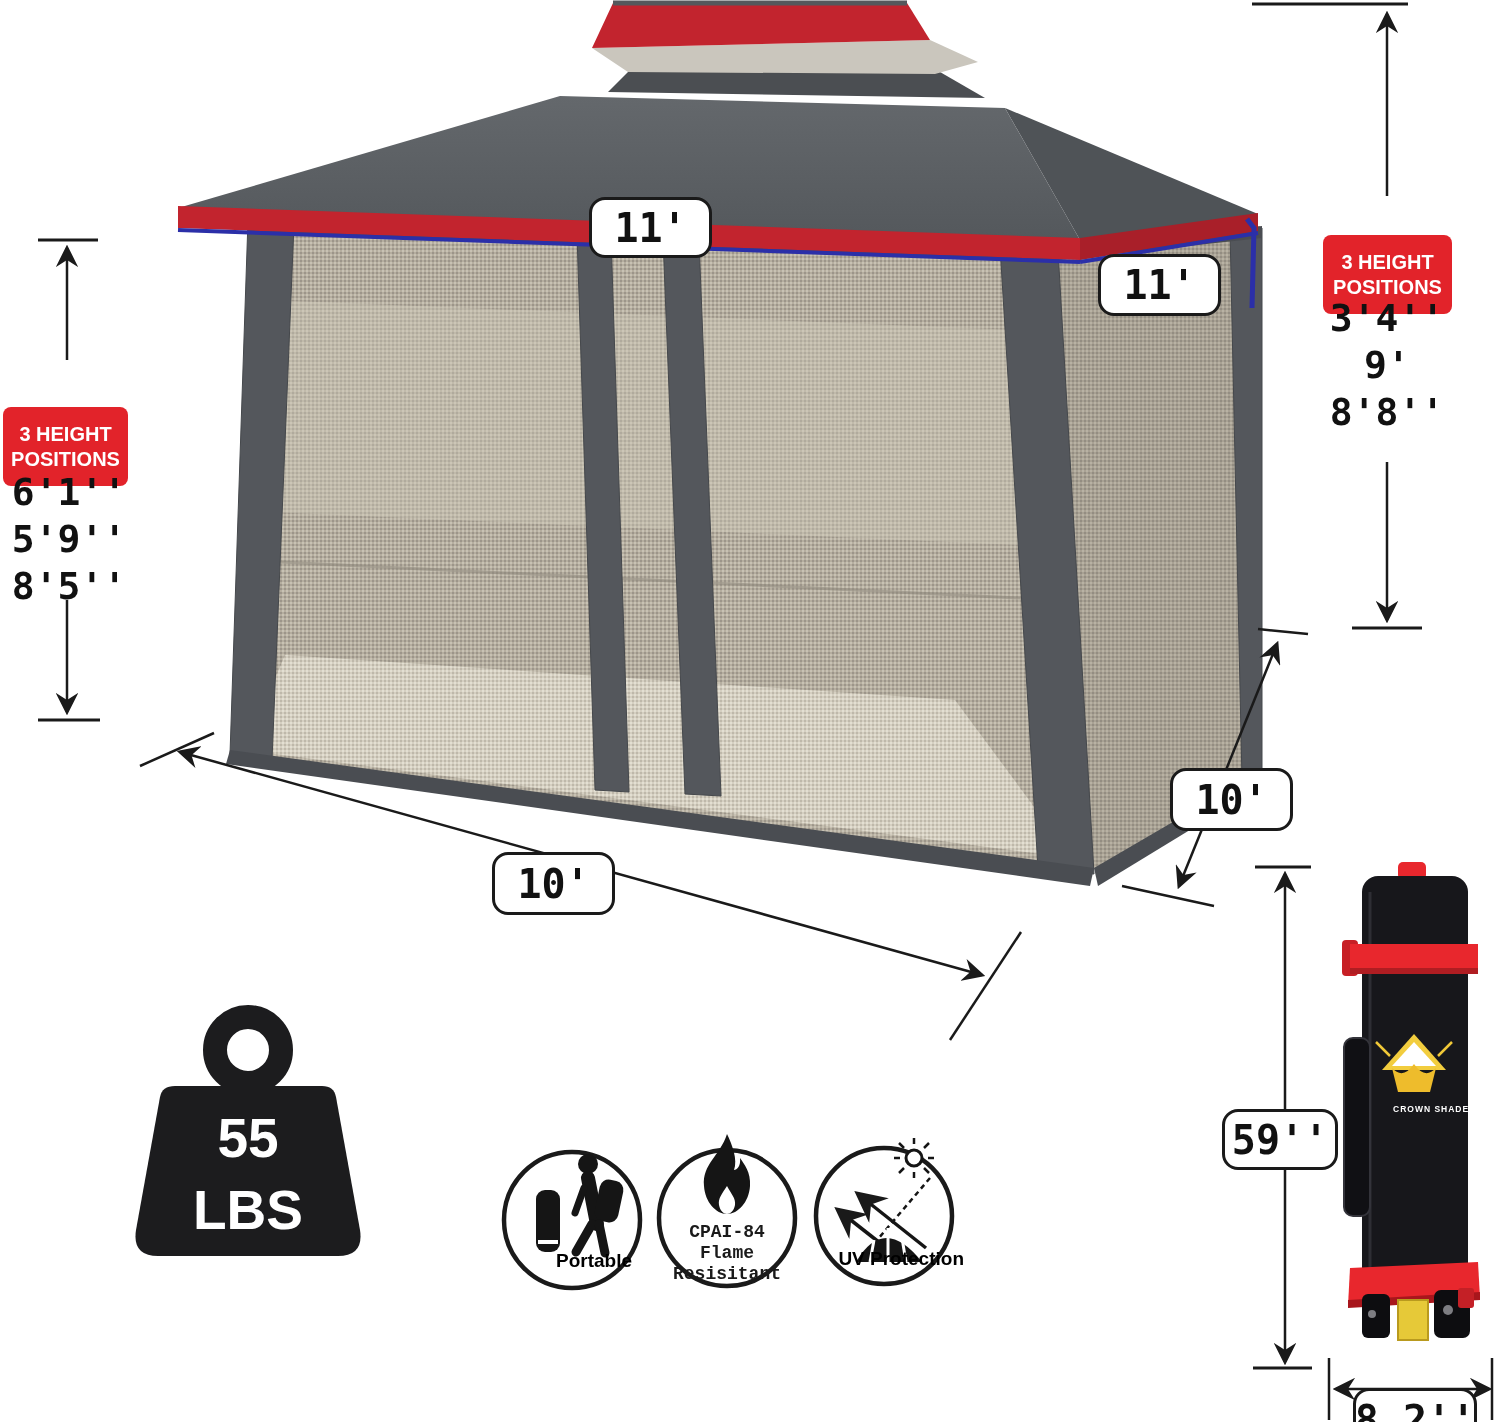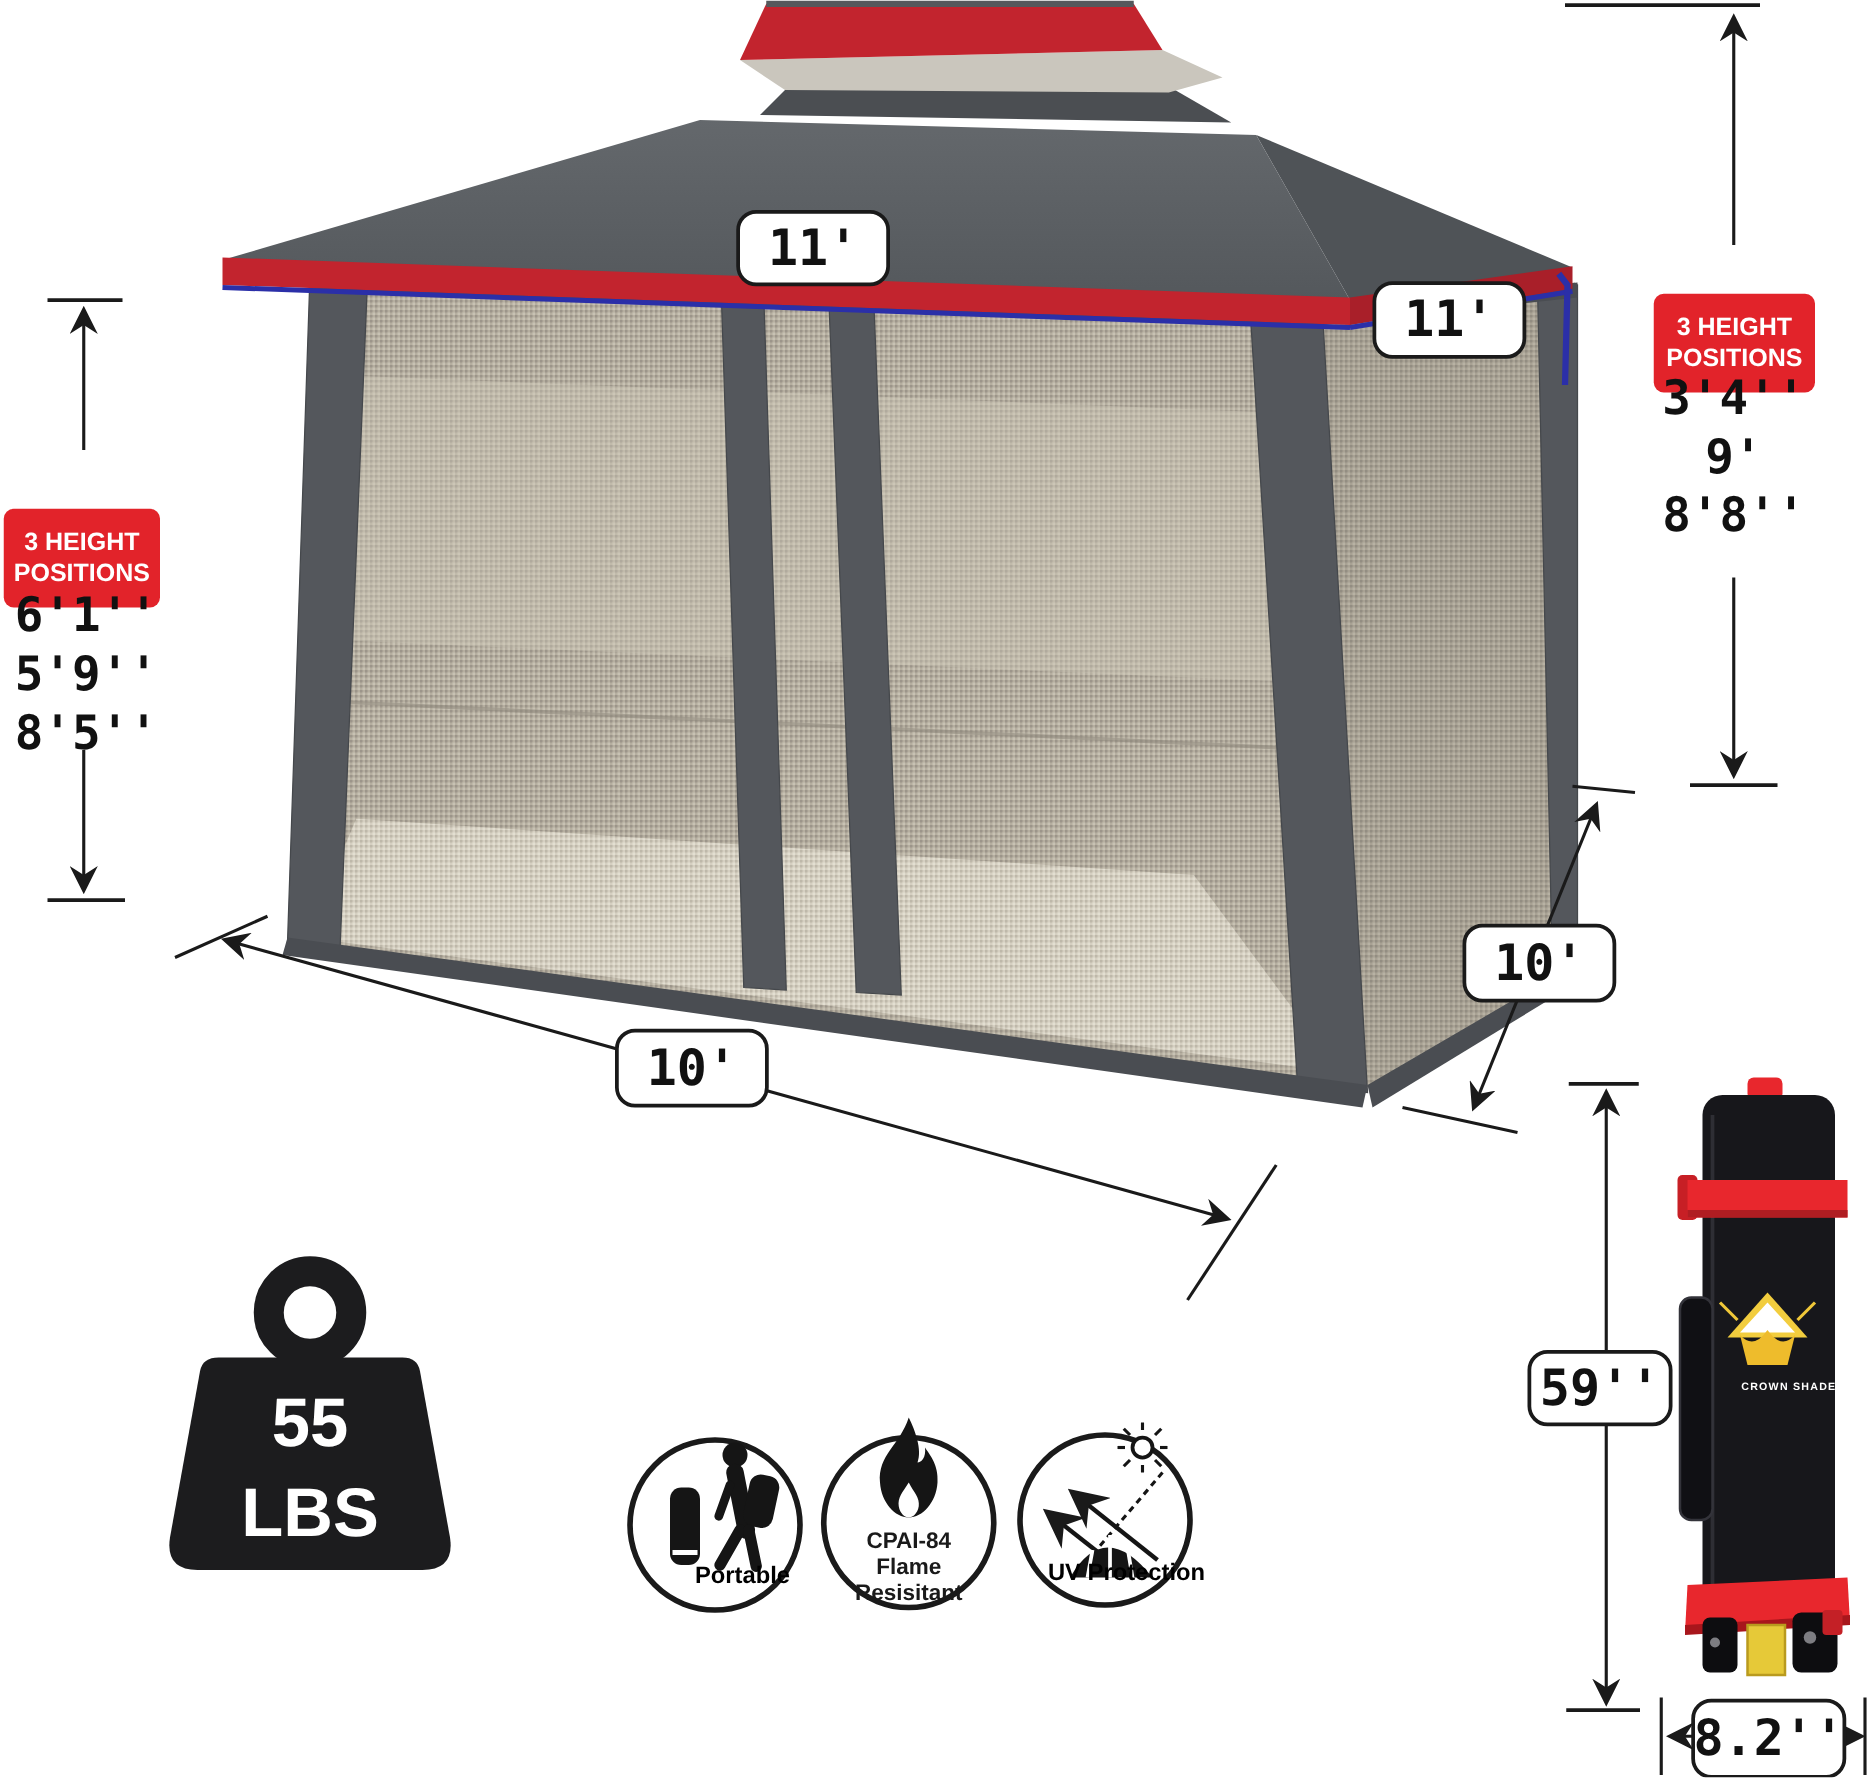--- a/index.html
+++ b/index.html
@@ -1,21 +1,21 @@
 <!DOCTYPE html>
 <html><head>
 <meta charset="utf-8">
 <style>
   html,body{margin:0;padding:0;background:#ffffff;}
   .stage{position:relative;width:1500px;height:1422px;background:#ffffff;overflow:hidden;
          font-family:"Liberation Sans",sans-serif;}
   .stage svg{position:absolute;left:0;top:0;}
   .dim-pill{position:absolute;background:#ffffff;border:3px solid #1a1a1a;border-radius:16px;
             display:flex;align-items:center;justify-content:center;
-            font:700 40px "DejaVu Sans Mono",monospace;color:#111;}
+            font:700 40px "DejaVu Sans Mono",monospace;color:#111;margin-top:29px;}
   .badge{position:absolute;background:#e2232a;color:#ffffff;border-radius:8px;
          display:flex;flex-direction:column;align-items:center;justify-content:center;
          font:700 20px/1.22 "Liberation Sans",sans-serif;text-align:center;margin-top:33px;}
   .hvals{position:absolute;display:flex;flex-direction:column;align-items:center;
          font:700 38px "DejaVu Sans Mono",monospace;color:#111;}
   .hvals div{height:47px;display:flex;align-items:center;justify-content:center;}
   .weight-text{position:absolute;width:140px;text-align:center;color:#ffffff;
                font:700 55px "Liberation Sans",sans-serif;}
   .feat-label{position:absolute;text-align:right;color:#000000;
               font:700 19px "Liberation Sans",sans-serif;}
@@ -227,21 +227,21 @@
   <div class="hvals" style="left:4px;top:468px;width:130px;">
     <div>6'1''</div>
     <div>5'9''</div>
     <div>8'5''</div>
   </div>
 
   <div class="weight-text" style="left:178px;top:1106px;">55</div>
   <div class="weight-text" style="left:178px;top:1178px;">LBS</div>
 
   <div class="feat-label" style="left:512px;top:1250px;width:120px;">Portable</div>
-  <div class="feat-label-multi" style="left:662px;top:1222px;width:130px;">
+  <div class="feat-label-multi" style="left:662px;top:1222px;width:130px;font-family:Liberation Mono, monospace;">
     <div>CPAI-84</div>
     <div>Flame</div>
     <div>Resisitant</div>
   </div>
   <div class="feat-label" style="left:804px;top:1248px;width:160px;">UV Protection</div>
 
   <div class="brand" style="left:1372px;top:1104px;width:84px;">CROWN SHADES®</div>
 
 </div>
 

